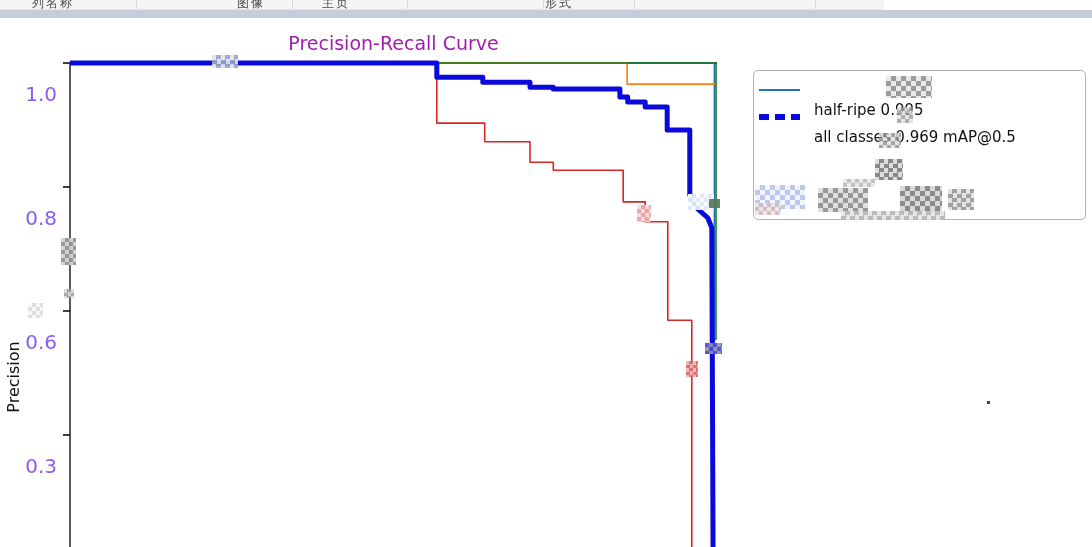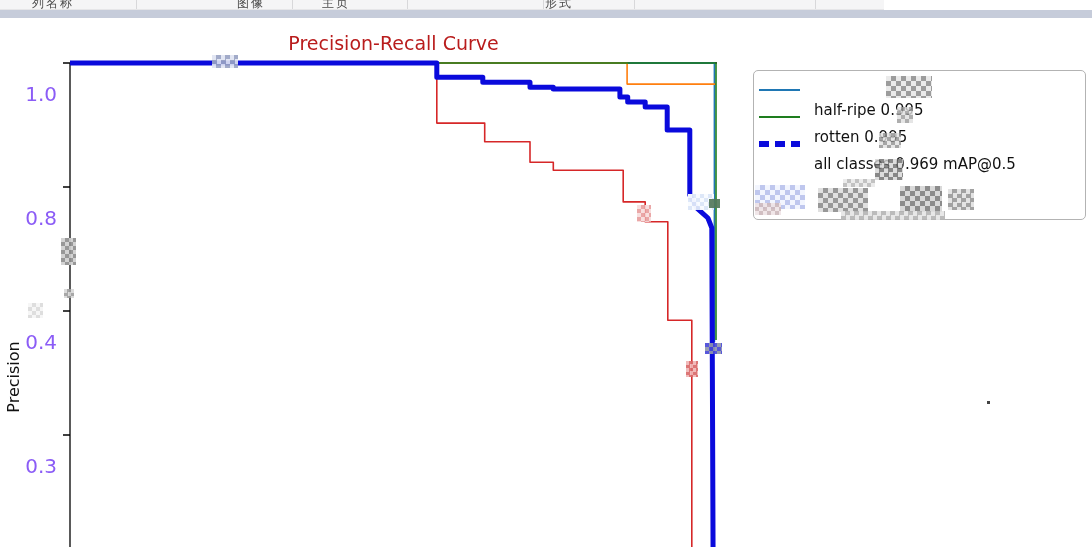--- a/index.html
+++ b/index.html
@@ -8,21 +8,21 @@
   
   .topbar{position:absolute;left:0;top:0;width:884px;height:9px;background:#f5f5f6;
           border-bottom:1px solid #e6e6e8;overflow:hidden;}
   .th-frag{position:absolute;top:-5px;font-size:12px;color:#4a4a4a;letter-spacing:2px;white-space:nowrap;}
   .th-sep{position:absolute;top:0;width:1px;height:9px;background:#d8d8da;}
   .accent-bar{position:absolute;left:0;top:10px;width:1092px;height:8px;background:#c6ccda;}
   
   .fig{position:absolute;left:0;top:18px;width:1092px;height:529px;background:#fff;}
   #plot-svg{position:absolute;left:0;top:0;}
   .chart-title{position:absolute;left:70px;top:14px;width:647px;text-align:center;
-               font-size:19px;color:#b91c1c;}
+               font-size:19px;color:#a21caf;}
   .ylab{position:absolute;left:-46px;top:349px;width:120px;height:20px;text-align:center;
         font-size:16px;color:#111;transform:rotate(-90deg);}
   .ytick-label{position:absolute;left:21px;width:36px;text-align:right;font-size:20px;color:#8b5cf6;margin-top:28px;}
   
   .legend{position:absolute;left:753px;top:52px;width:331px;height:143px;background:#fff;
           border:1px solid #b3b3b3;border-radius:5px;padding-top:5px;box-sizing:content-box;}
   .lg-row{display:flex;align-items:center;height:27.4px;padding-left:5px;}
   .lg-sample{width:41px;margin-right:14px;flex:0 0 41px;}
   .lg-line{height:2px;}
   .lg-thick-dash{height:6px;background:repeating-linear-gradient(90deg,#0a0adc 0 10px,#ffffff 10px 16px);}
@@ -65,35 +65,29 @@
         <polyline points="70.0,45.0 716.0,45.0 716.0,322.1" fill="none" stroke="#1e7d1e" stroke-width="1.6" stroke-linejoin="round"></polyline>
         <polyline points="70.0,45.0 436.8,45.0 436.8,105.1 484.7,105.1 484.7,123.7 530.0,123.7 530.0,144.2 553.3,144.2 553.3,152.3 623.2,152.3 623.2,183.9 645.2,183.9 645.2,203.7 667.8,203.7 667.8,302.3 691.8,302.3 691.8,542.2" fill="none" stroke="#d62728" stroke-width="1.6" stroke-linejoin="round"></polyline>
         <polyline points="70.0,45.0 436.8,45.0 436.8,59.3 482.8,59.3 482.8,64.2 530.0,64.2 530.0,69.2 553.3,69.2 553.3,71.0 619.9,71.0 619.9,79.1 627.7,79.1 627.7,84.1 645.2,84.1 645.2,89.0 667.2,89.0 667.2,112.0 689.8,112.0 689.8,177.1 696.9,190.1 707.9,200.0 711.8,209.9 713.1,542.2" fill="none" stroke="#0a0adc" stroke-width="5" stroke-linejoin="round"></polyline>
       </svg>
 
     <div class="chart-title">Precision-Recall Curve</div>
     <div class="ylab">Precision</div>
 
     <span class="ytick-label" style="top:36px">1.0</span>
     <span class="ytick-label" style="top:160px">0.8</span>
-    <span class="ytick-label" style="top:284px">0.4</span>
+    <span class="ytick-label" style="top:284px">0.6</span>
     <span class="ytick-label" style="top:408px">0.3</span>
 
     <div class="legend">
       <div class="lg-row">
         <span class="lg-sample">
             <div class="lg-line" style="background:#1f77b4"></div>
           </span>
         <span class="lg-text">half-ripe 0.995</span>
-      </div>
-      <div class="lg-row">
-        <span class="lg-sample">
-            <div class="lg-line" style="background:#1e7d1e"></div>
-          </span>
-        <span class="lg-text">rotten 0.995</span>
       </div>
       <div class="lg-row">
         <span class="lg-sample">
             <div class="lg-thick-dash"></div>
           </span>
         <span class="lg-text">all classes 0.969 mAP@0.5</span>
       </div>
     </div>
 
     <div class="dot-artifact" style="left:987px;top:383px"></div>

